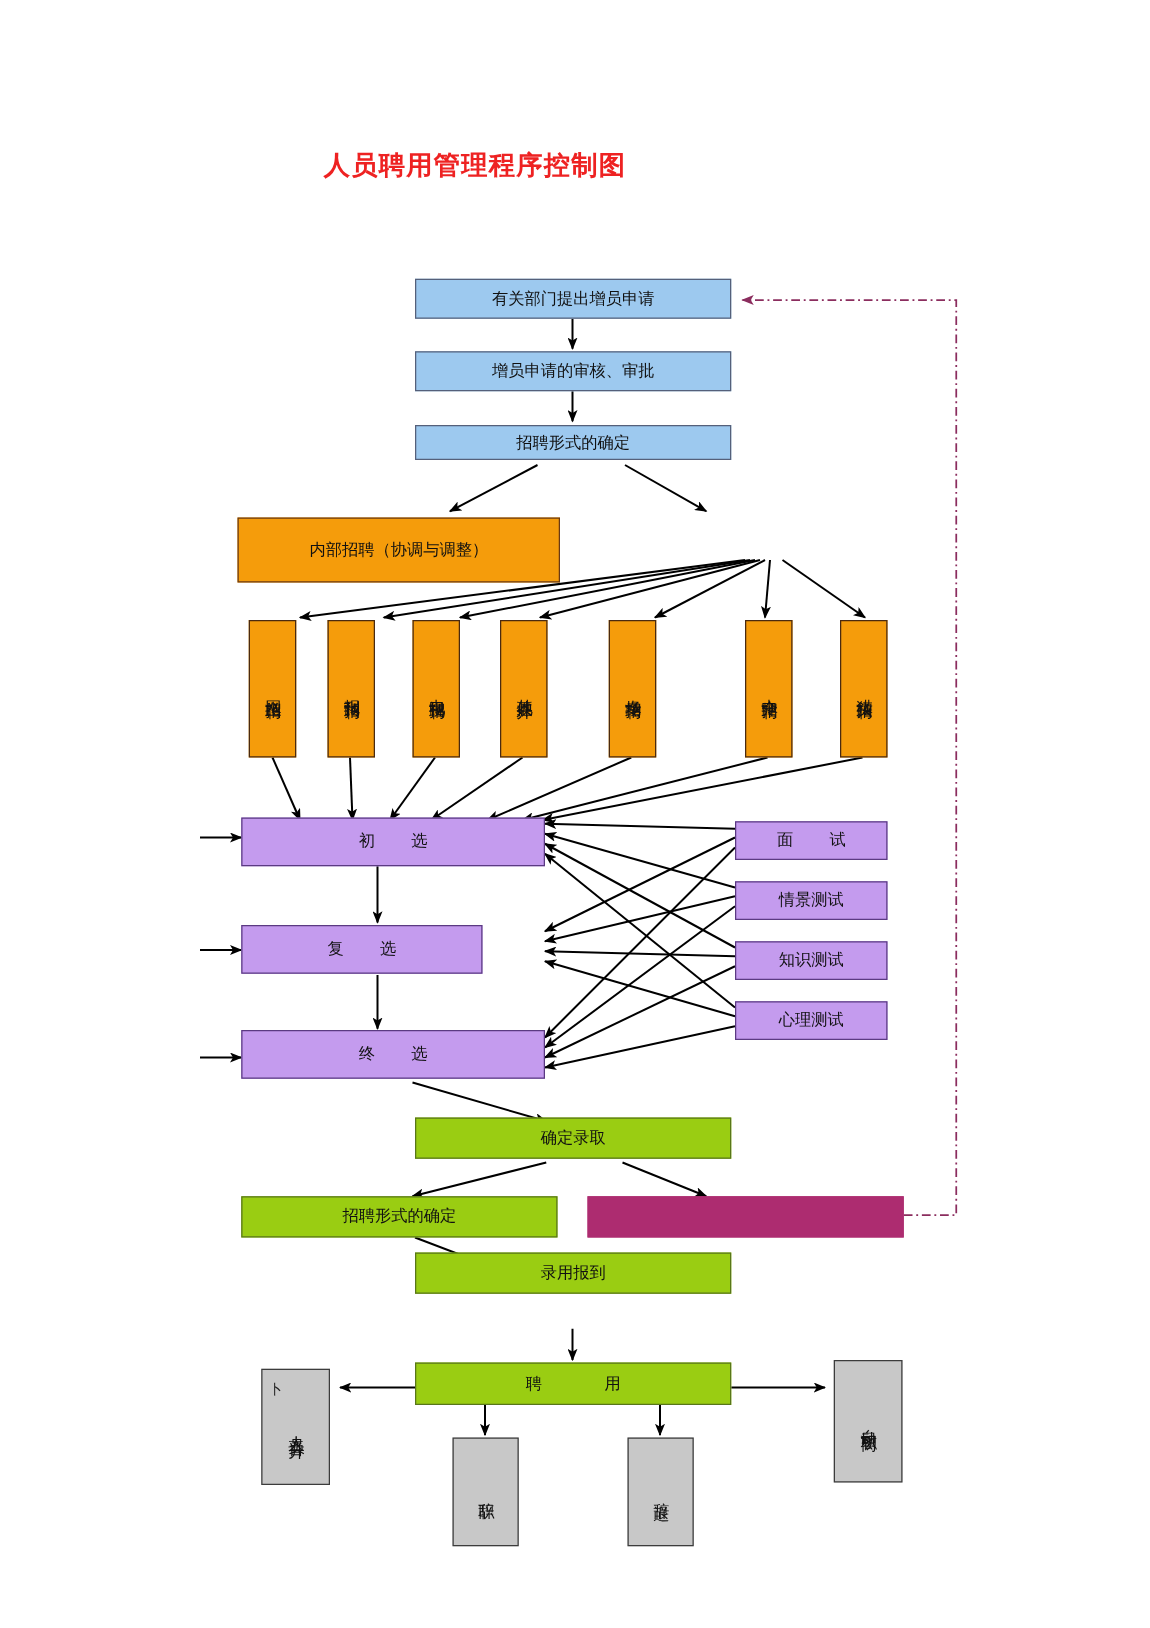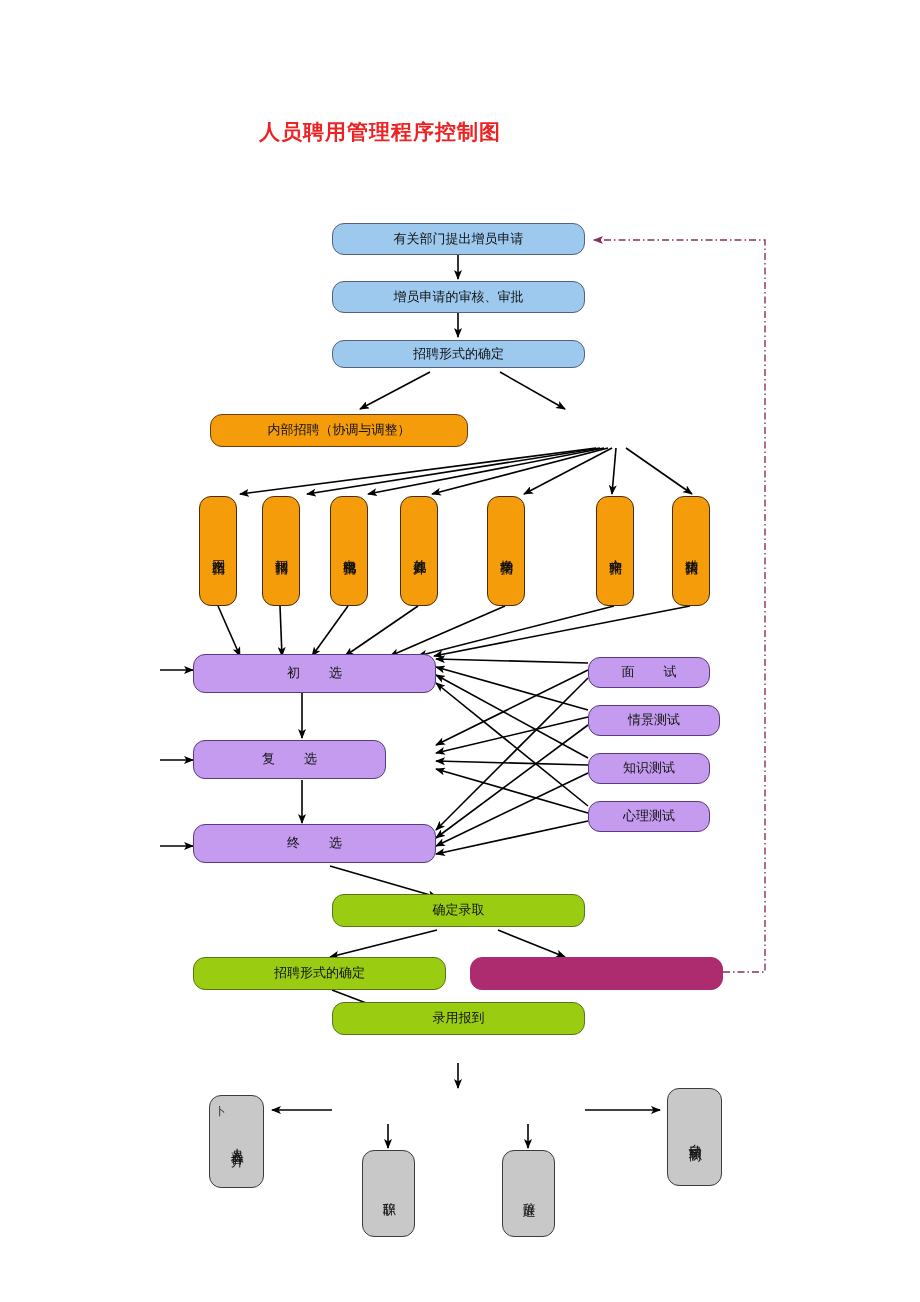--- a/index.html
+++ b/index.html
@@ -42,21 +42,20 @@
     position: absolute;
     box-sizing: border-box;
     display: flex;
     align-items: center;
     justify-content: center;
     text-align: center;
     font-size: 13px;
     color: #111111;
     line-height: 1.25;
     font-family: "Liberation Serif", "DejaVu Serif", serif;
-    border-radius: 12px;
   }
   .blue {
     background: #9dc9ef;
     border: 1px solid #55607a;
   }
   .orange {
     background: #f59c0b;
     border: 1px solid #6b3a13;
   }
   .orange-tall {
@@ -183,21 +182,21 @@
   <div class="node blue" style="left:332px; top:223px; width:253px; height:32px;">
     <span>有关部门提出增员申请</span>
   </div>
   <div class="node blue" style="left:332px; top:281px; width:253px; height:32px;">
     <span>增员申请的审核、审批</span>
   </div>
   <div class="node blue" style="left:332px; top:340px; width:253px; height:28px;">
     <span>招聘形式的确定</span>
   </div>
 
-  <div class="node orange" style="left:190px; top:414px; width:258px; height:33px;margin-left:20px;">
+  <div class="node orange" style="left:190px; top:414px; width:258px; height:52px;">
     <span>内部招聘（协调与调整）</span>
   </div>
 
   <div class="node orange-tall" style="left:199px; top:496px; width:38px; height:110px;">
     <span>网上招聘</span>
   </div>
   <div class="node orange-tall" style="left:262px; top:496px; width:38px; height:110px;">
     <span>报刊招聘</span>
   </div>
   <div class="node orange-tall" style="left:330px; top:496px; width:38px; height:110px;">
@@ -222,21 +221,21 @@
   <div class="node purple wide-space" style="left:193px; top:740px; width:193px; height:39px;">
     <span>复　选</span>
   </div>
   <div class="node purple wide-space" style="left:193px; top:824px; width:243px; height:39px;">
     <span>终　选</span>
   </div>
 
   <div class="node purple" style="left:588px; top:657px; width:122px; height:31px;">
     <span class="wide-space">面　试</span>
   </div>
-  <div class="node purple" style="left:588px; top:705px; width:132px; height:31px;">
+  <div class="node purple" style="left:588px; top:705px; width:122px; height:31px;">
     <span>情景测试</span>
   </div>
   <div class="node purple" style="left:588px; top:753px; width:122px; height:31px;">
     <span>知识测试</span>
   </div>
   <div class="node purple" style="left:588px; top:801px; width:122px; height:31px;">
     <span>心理测试</span>
   </div>
 
   <div class="node green" style="left:332px; top:894px; width:253px; height:33px;">
@@ -244,20 +243,23 @@
   </div>
   <div class="node green" style="left:193px; top:957px; width:253px; height:33px;">
     <span>招聘形式的确定</span>
   </div>
   <div class="node magenta" style="left:470px; top:957px; width:253px; height:33px;">
     <span></span>
   </div>
   <div class="node green" style="left:332px; top:1002px; width:253px; height:33px;">
     <span>录用报到</span>
   </div>
+  <div class="node green" style="left:332px; top:1090px; width:253px; height:34px;">
+    <span class="wide-space">聘　　用</span>
+  </div>
 
   <div class="node gray" style="left:209px; top:1095px; width:55px; height:93px;">
     <span class="vert">人员晋升</span>
   </div>
   <span class="stray" style="left:215px; top:1104px;">卜</span>
 
   <div class="node gray" style="left:362px; top:1150px; width:53px; height:87px;">
     <span class="vert">辞职</span>
   </div>
   <div class="node gray" style="left:502px; top:1150px; width:53px; height:87px;">

